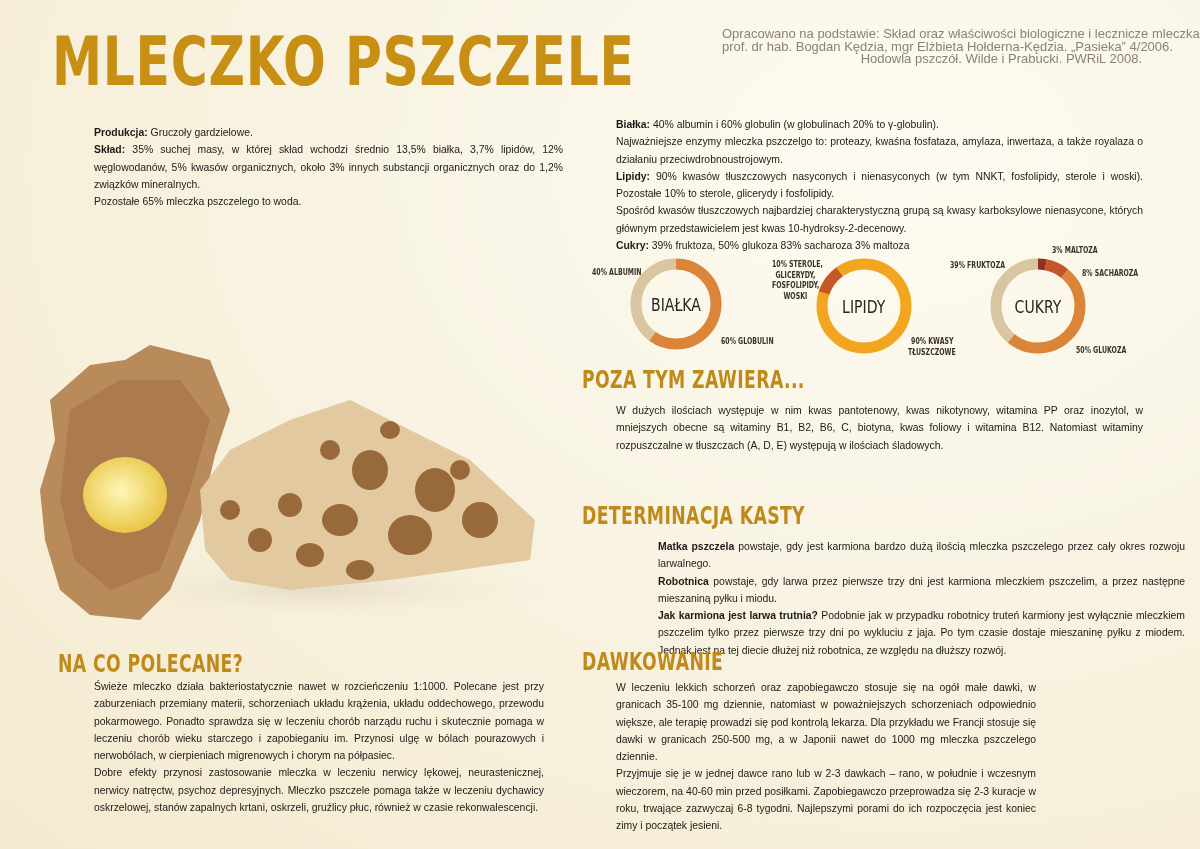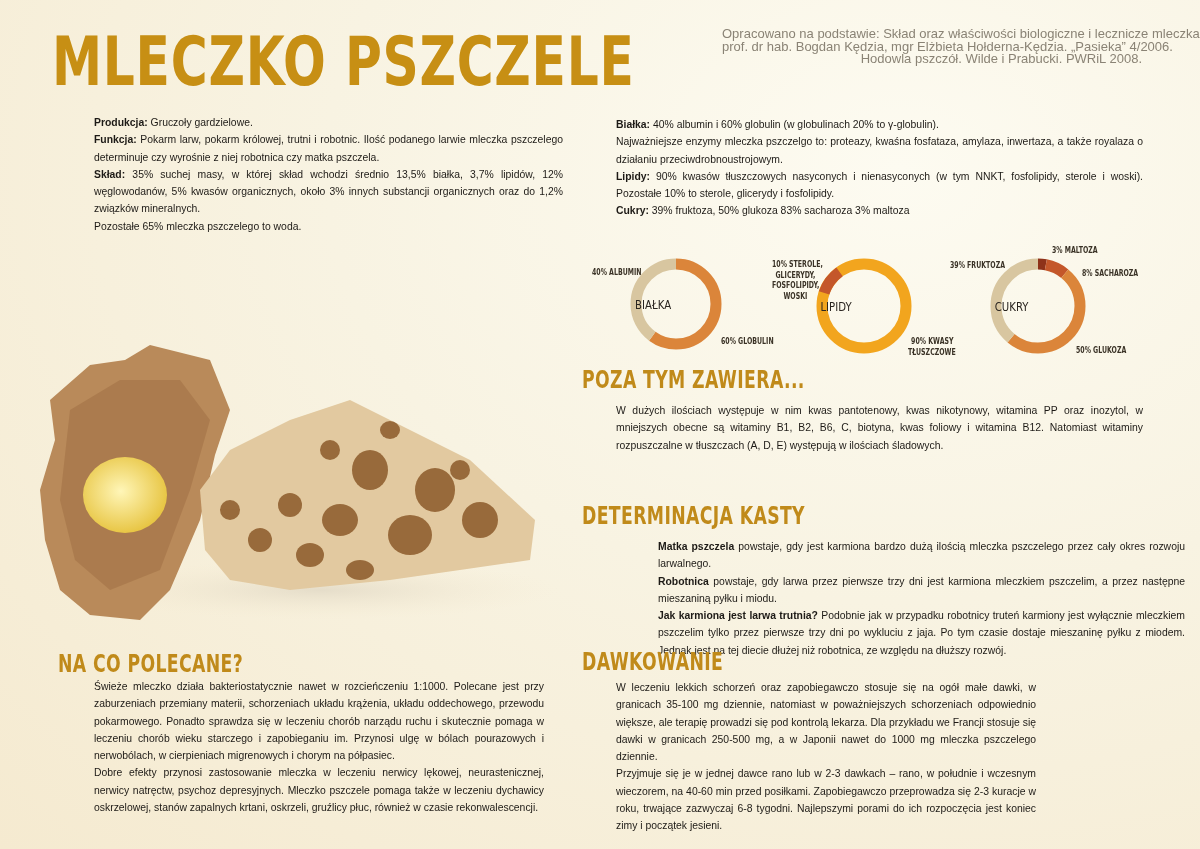--- a/index.html
+++ b/index.html
@@ -26,53 +26,53 @@
   .txt b { font-weight:bold; }
   .h2 {
     position:absolute; font-family:"DejaVu Sans", sans-serif; font-weight:bold;
     font-size:24px; color:#c08a1a; transform:scaleX(0.72); transform-origin:left top;
     white-space:nowrap; letter-spacing:0.5px;
   }
   .donut { position:absolute; }
   .donut svg { display:block; }
   .d-center {
     position:absolute; left:0; top:0; width:100%; height:100%;
-    display:flex; align-items:center; justify-content:flex-start;
-    font-family:"DejaVu Sans", sans-serif; font-size:13px; color:#2a2520;
+    display:flex; align-items:center; justify-content:center;
+    font-family:"DejaVu Sans", sans-serif; font-size:18px; color:#2a2520;
   }
   .d-center span { display:inline-block; transform:scaleX(0.78); }
   .dlabel {
     position:absolute; font-family:"DejaVu Sans", sans-serif; font-weight:bold;
     font-size:8px; line-height:10.5px; color:#3a3226; white-space:nowrap;
     transform:scaleX(0.78); transform-origin:left top;
   }
   .dlabel.c { text-align:center; }
   .photo { position:absolute; left:30px; top:290px; width:530px; height:350px; }
 </style>
 </head>
 <body>
 
 <div class="title">MLECZKO PSZCZELE</div>
 <div class="source">
   <div>Opracowano na podstawie: Skład oraz właściwości biologiczne i lecznicze mleczka pszczelego</div>
   <div>prof. dr hab. Bogdan Kędzia, mgr Elżbieta Hołderna-Kędzia. „Pasieka” 4/2006.</div>
   <div>Hodowla pszczół. Wilde i Prabucki. PWRiL 2008.</div>
 </div>
 
-<div class="txt" style="left:58px; top:114px; width:505px;">
+<div class="txt" style="left:58px; top:124px; width:505px;">
   <p><b>Produkcja:</b><span> Gruczoły gardzielowe.</span></p>
-  <p><b>Funkcja:</b><span> Pokarm larw, pokarm królowej, trutni i robotnic. Ilość podanego larwie mleczka pszczelego determinuje czy wyrośnie z niej robotnica czy matka pszczela.</span></p>
   <p><b>Skład:</b><span> 35% suchej masy, w której skład wchodzi średnio 13,5% białka, 3,7% lipidów, 12% węglowodanów, 5% kwasów organicznych, około 3% innych substancji organicznych oraz do 1,2% związków mineralnych.</span></p>
   <p>Pozostałe 65% mleczka pszczelego to woda.</p>
 </div>
 
 <div class="txt" style="left:580px; top:116px; width:563px;">
   <p><b>Białka:</b><span> 40% albumin i 60% globulin (w globulinach 20% to γ-globulin).</span></p>
   <p>Najważniejsze enzymy mleczka pszczelgo to: proteazy, kwaśna fosfataza, amylaza, inwertaza, a także royalaza o działaniu przeciwdrobnoustrojowym.</p>
   <p><b>Lipidy:</b><span> 90% kwasów tłuszczowych nasyconych i nienasyconych (w tym NNKT, fosfolipidy, sterole i woski). Pozostałe 10% to sterole, glicerydy i fosfolipidy.</span></p>
+  <p>Spośród kwasów tłuszczowych najbardziej charakterystyczną grupą są kwasy karboksylowe nienasycone, których głównym przedstawicielem jest kwas 10-hydroksy-2-decenowy.</p>
   <p><b>Cukry:</b><span> 39% fruktoza, 50% glukoza 83% sacharoza 3% maltoza</span></p>
 </div>
 
 <div class="donut" style="left:630px; top:258px; width:92px; height:92px;">
   <svg width="92" height="92" viewBox="0 0 92 92">
     <g transform="rotate(-90 46 46)">
       <circle cx="46" cy="46" r="40" fill="none" stroke="#db853a" stroke-width="11" stroke-dasharray="150.8 251.3"></circle>
       <circle cx="46" cy="46" r="40" fill="none" stroke="#d8c6a0" stroke-width="11" stroke-dasharray="100.5 251.3" stroke-dashoffset="-150.8"></circle>
     </g>
   </svg>

